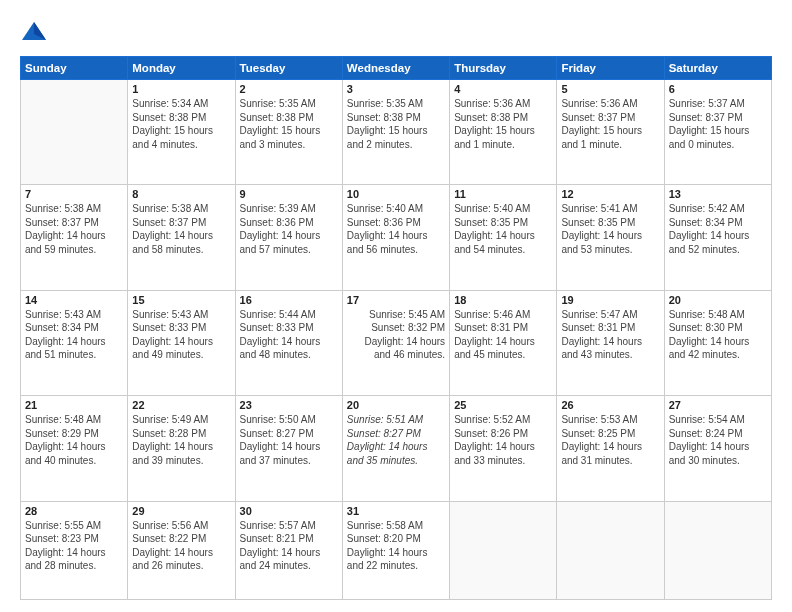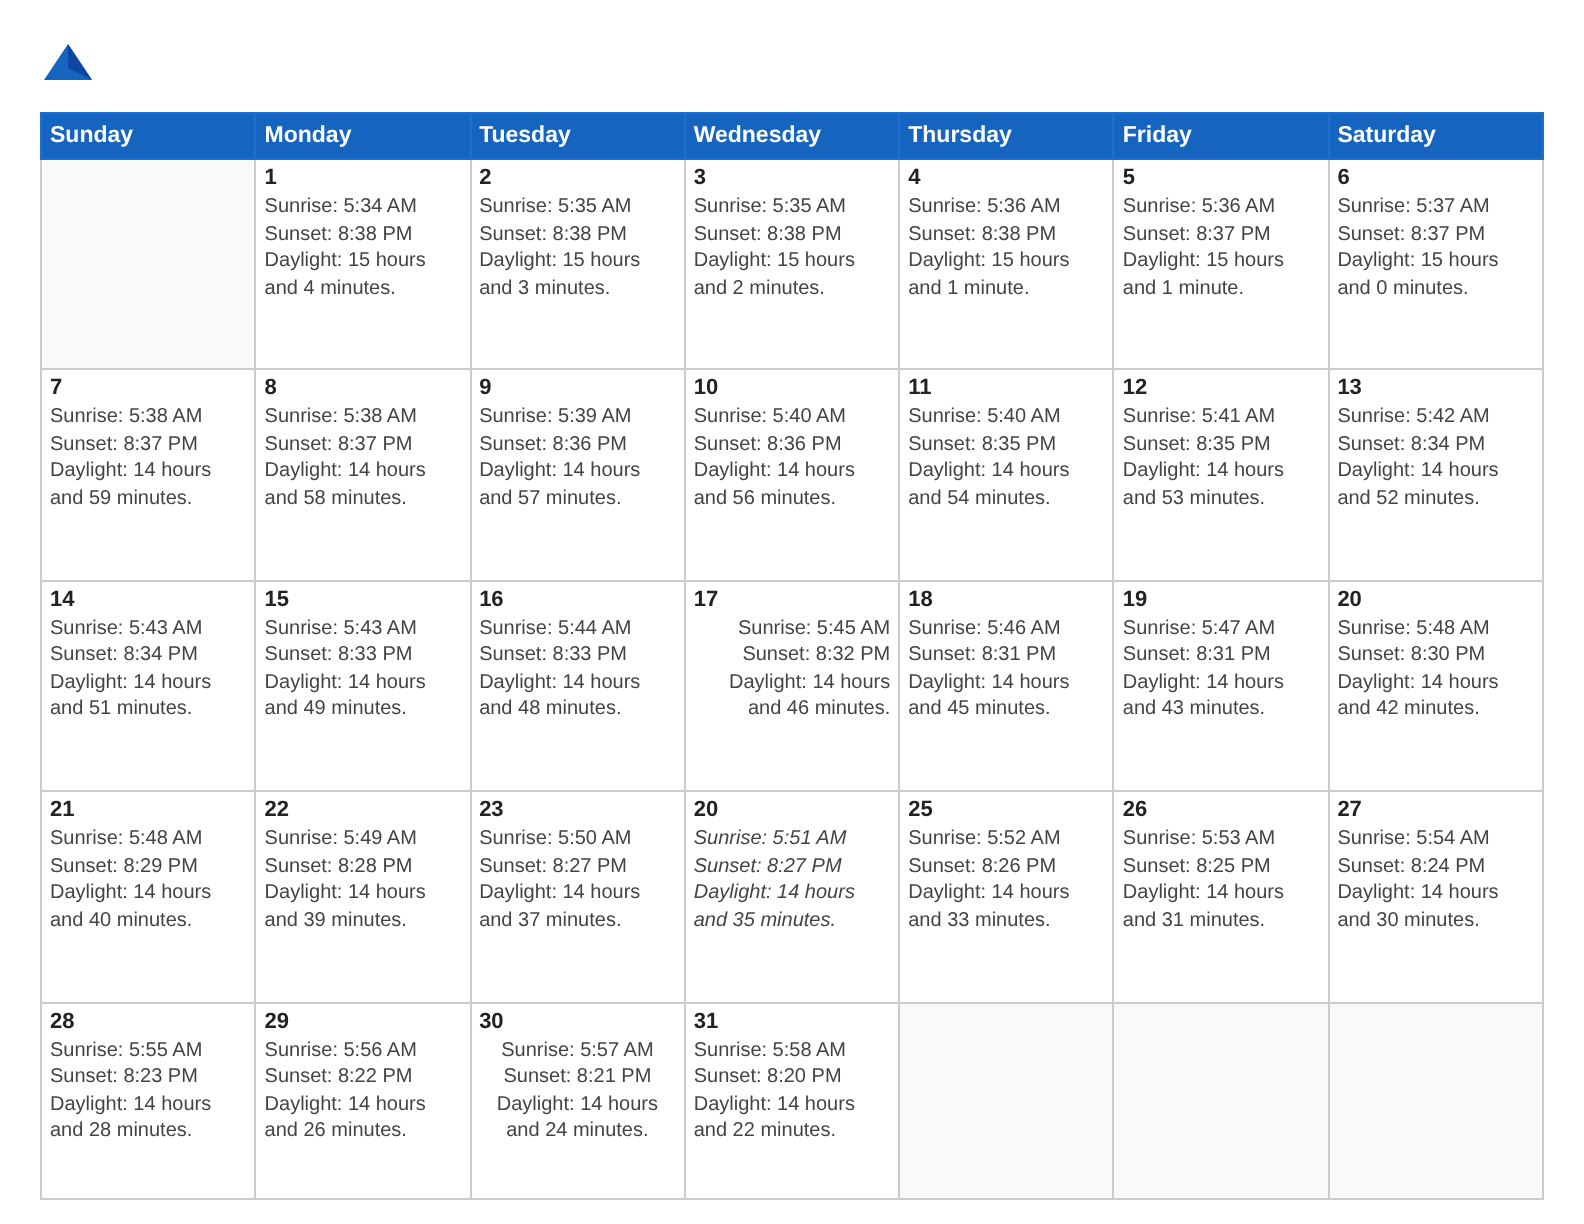--- a/index.html
+++ b/index.html
@@ -345,21 +345,21 @@
           </td>
           <td>
             <div class="day-number">29</div>
             <div class="day-info" style="white-space: pre-line;">Sunrise: 5:56 AM
 Sunset: 8:22 PM
 Daylight: 14 hours
 and 26 minutes.</div>
           </td>
           <td>
             <div class="day-number">30</div>
-            <div class="day-info" style="white-space: pre-line; text-align: center;">Sunrise: 5:57 AM
+            <div class="day-info" style="white-space: pre-line;">Sunrise: 5:57 AM
 Sunset: 8:21 PM
 Daylight: 14 hours
 and 24 minutes.</div>
           </td>
           <td>
             <div class="day-number">31</div>
             <div class="day-info" style="white-space: pre-line;">Sunrise: 5:58 AM
 Sunset: 8:20 PM
 Daylight: 14 hours
 and 22 minutes.</div>

